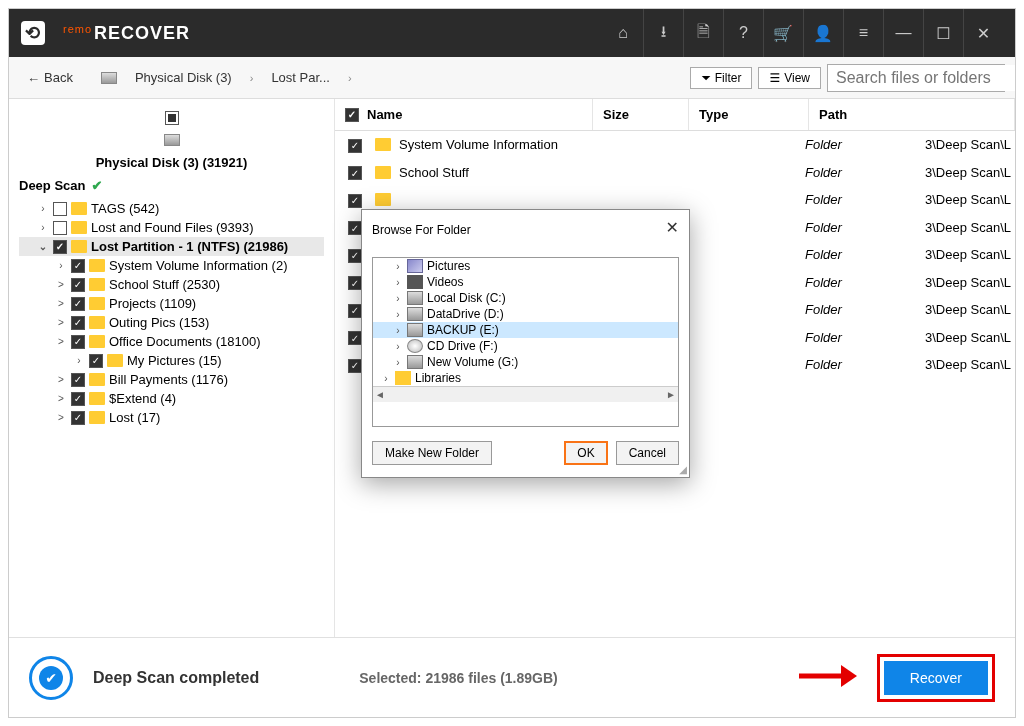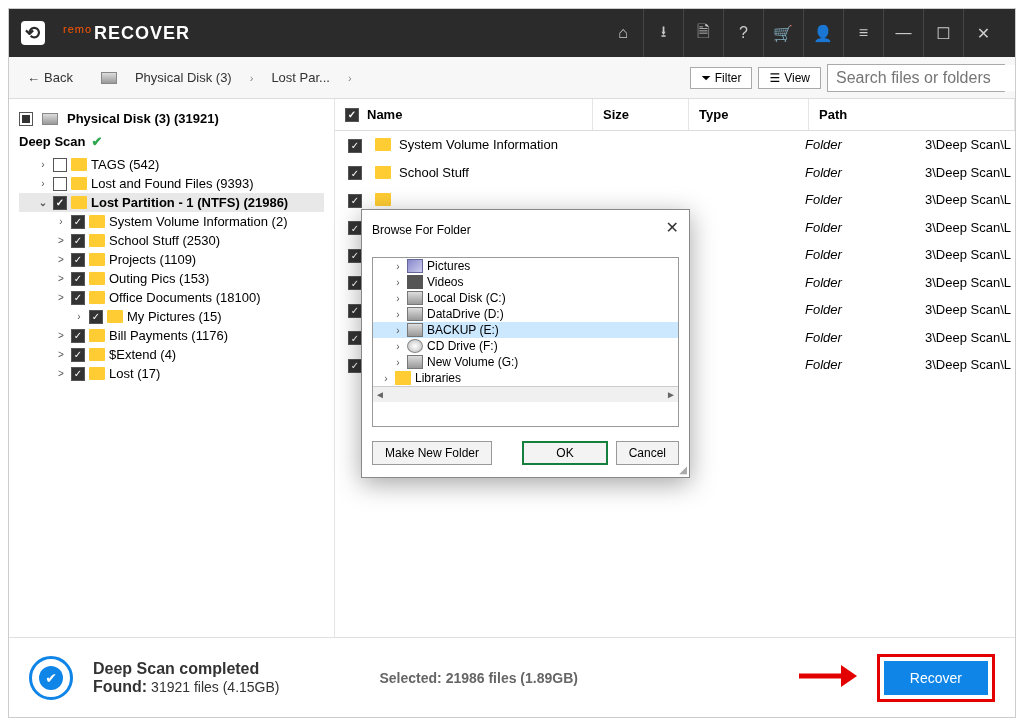--- a/index.html
+++ b/index.html
@@ -23,21 +23,21 @@
 .bc-chev { color: #888; font-size: 11px; }
 .toolbar-right { margin-left: auto; display: flex; align-items: center; gap: 6px; }
 .tool-chip { border: 1px solid #aaa; background: #fff; padding: 3px 10px; display: flex; align-items: center; gap: 4px; font-size: 12px; cursor: pointer; }
 .search-box { border: 1px solid #aaa; background: #fff; display: flex; align-items: center; width: 178px; }
 .search-box input { border: none; outline: none; flex: 1; padding: 4px 8px; font-size: 16px; }
 .search-ico { width: 24px; text-align: center; color: #666; }
 
 
 .main { display: flex; height: calc(100% - 48px - 42px - 80px); }
 .sidebar { width: 326px; border-right: 1px solid #e5e5e5; overflow-y: auto; padding: 8px 10px; font-size: 13px; }
-.root-row { display: flex; align-items: center; gap: 9px; padding: 4px 0; font-weight: bold; }
+.root-row { display: flex; align-items: center; gap: 9px; padding: 4px 0; font-weight: bold; flex-direction: column; }
 .scan-label { font-weight: bold; padding: 4px 0 6px 0; display: flex; align-items: center; gap: 6px; }
 .check-green { color: #2fa84f; font-size: 13px; }
 .tree-row { display: flex; align-items: center; gap: 4px; padding: 2px 0; white-space: nowrap; cursor: pointer; }
 .tree-row.selected { background: #e8e8e8; font-weight: bold; }
 .expander { width: 12px; font-size: 10px; color: #555; text-align: center; }
 .chk { width: 14px; height: 14px; border: 1px solid #555; display: inline-flex; align-items: center; justify-content: center; font-size: 10px; background: #fff; }
 .chk.checked { background: #333; color: #fff; }
 .chk.partial::after { content: ""; width: 8px; height: 8px; background: #333; display: block; }
 .fld-ico { width: 16px; height: 13px; background: #ffcc33; border-radius: 1px; display: inline-block; }
 .disk-ico { width: 16px; height: 12px; background: linear-gradient(#ddd,#999); border: 1px solid #888; display: inline-block; }
@@ -86,21 +86,21 @@
 .dlg-row .exp { width: 10px; font-size: 10px; color: #555; text-align: center; }
 .dlg-ico { width: 16px; height: 14px; display: inline-block; }
 .pic-ico { background: linear-gradient(135deg,#88c,#cce); border:1px solid #669; }
 .vid-ico { background: #555; }
 .drv-ico { background: linear-gradient(#ddd,#999); border:1px solid #777; }
 .cd-ico { background: radial-gradient(#fff,#bbb); border-radius:50%; border:1px solid #888; }
 .lib-ico { background: #ffcc33; }
 .dlg-scroll-h { height: 16px; border-top: 1px solid #ccc; background: #f0f0f0; display:flex; align-items:center; justify-content:space-between; padding:0 2px; font-size:10px; color:#666; }
 .dlg-btns { display: flex; gap: 8px; padding: 8px 10px 12px 10px; align-items: flex-start; }
 .dlg-btn { border: 1px solid #999; background: #f3f3f3; padding: 4px 12px; font-size: 12px; cursor: pointer; }
-.dlg-btn.ok { border: 2px solid #15803d; padding: 3px 32px; }
+.dlg-btn.ok { border: 2px solid #f97316; padding: 3px 11px; }
 .dlg-resize { position: absolute; right: 2px; bottom: 2px; font-size: 10px; color: #aaa; }
 </style>
 </head>
 <body>
 
 <div class="app">
 
   <div class="titlebar">
     <div class="logo">
       <span class="logo-icon">⟲</span>
@@ -348,21 +348,20 @@
         </div>
     </div>
   </div>
 
   <div class="footer">
     <div class="done-icon">
       <div class="done-icon-inner">✔</div>
     </div>
     <div class="done-text">
       <b>Deep Scan completed</b><br>
-      <span><b>Found:</b> <span>31921 files (4.15GB)</span></span>
     </div>
     <div class="selected-text">
       <span>Selected:</span>
       <span>21986 files (1.89GB)</span>
     </div>
     <div class="arrow-box">
       <svg width="60" height="30" class="arrow">
           <line x1="2" y1="15" x2="46" y2="15" stroke="#e30000" stroke-width="5"></line>
           <polygon points="44,4 60,15 44,26" fill="#e30000"></polygon>
         </svg>

